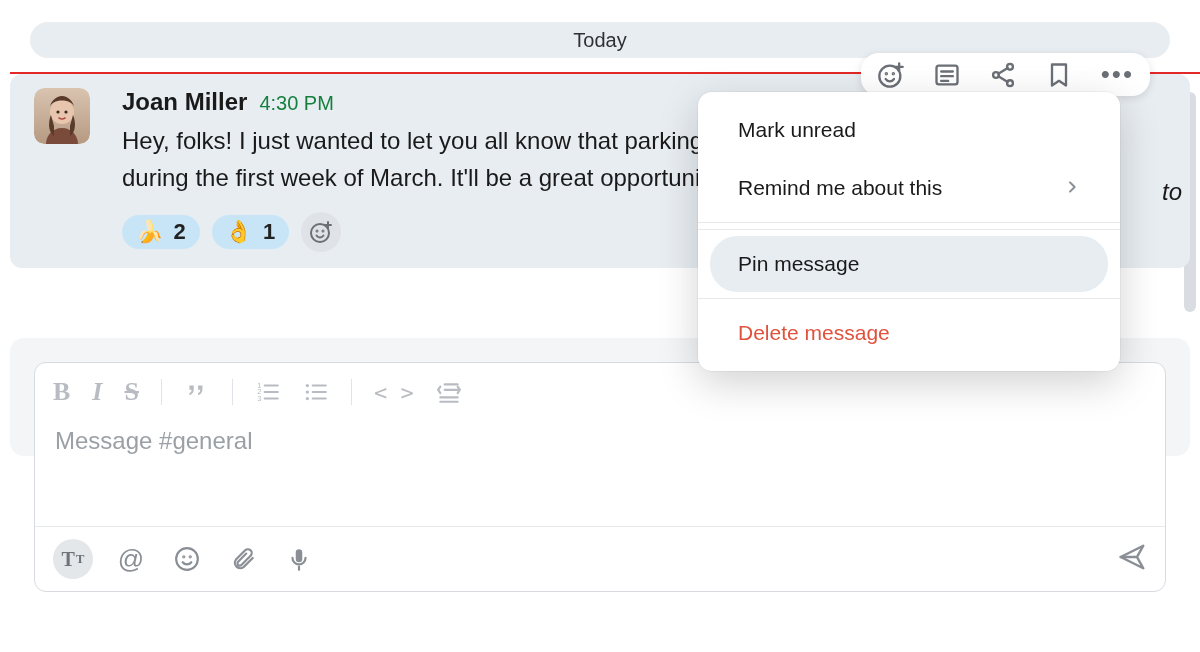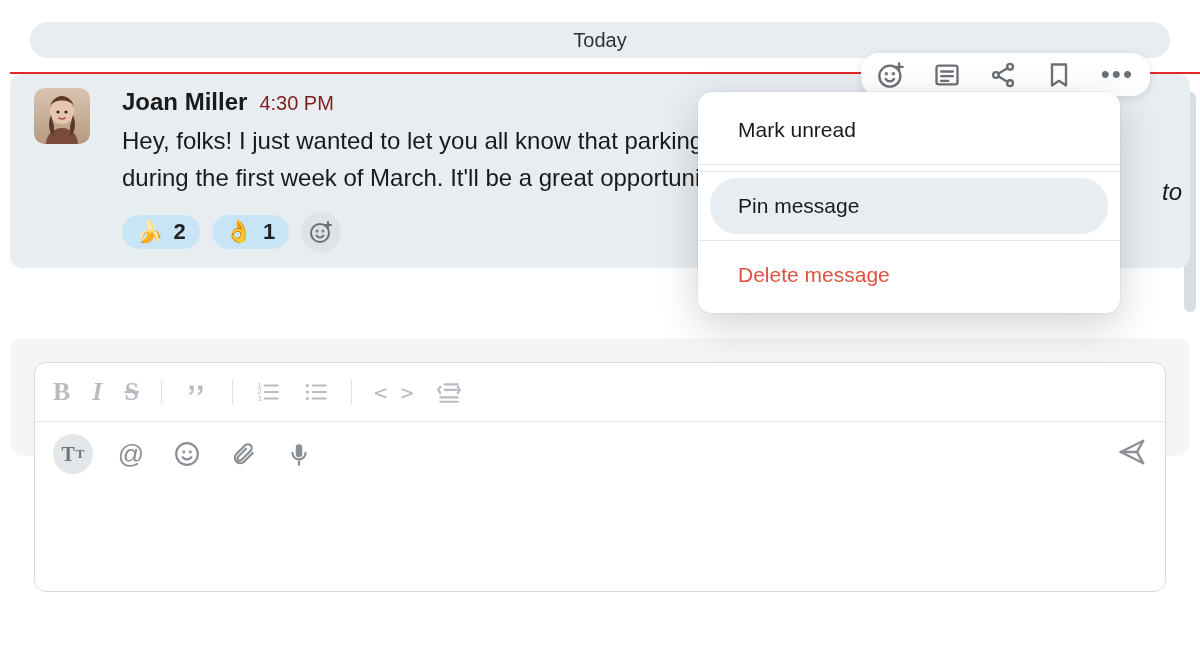--- a/index.html
+++ b/index.html
@@ -25,21 +25,21 @@
     display: flex; gap: 32px;
   }
   .avatar {
     width: 56px; height: 56px; border-radius: 10px; flex: 0 0 56px; overflow: hidden;
     display: flex; align-items: center; justify-content: center;
   }
   .avatar svg { width: 56px; height: 56px; display:block; }
   .msg-body { flex: 1; min-width: 0; }
   .msg-header { display: flex; align-items: baseline; gap: 12px; margin-bottom: 6px; }
   .msg-author { font-weight: 800; font-size: 24px; color: #1a1a1a; }
-  .msg-time { color: #7f1d1d; font-size: 20px; }
+  .msg-time { color: #15803d; font-size: 20px; }
   .msg-text { font-size: 24px; line-height: 1.55; color: #1a1a1a; }
   .emoji-inline { font-size: 24px; vertical-align: -2px; }
   .float-word { font-size: 24px; position: absolute; top: 178px; right: 18px; color:#1a1a1a;font-style:italic; }
 
   
   .reactions { display: flex; gap: 12px; margin-top: 14px; align-items: center; }
   .reaction-pill {
     display: inline-flex; align-items: center; gap: 10px;
     background: #c7e5f6; border-radius: 20px;
     padding: 4px 14px; font-size: 22px; font-weight: 600; color:#222;
@@ -212,20 +212,28 @@
         <path d="M6 3h12v18l-6-4-6 4z"></path>
       </svg>
     </span>
     <span class="ht-btn ht-more">•••</span>
   </div>
 
   <div class="context-menu">
     <div class="menu-item">
       <span>Mark unread</span>
     </div>
+    <div class="menu-item">
+      <span>Remind me about this</span>
+      <span class="chevron">
+        <svg viewBox="0 0 24 24" fill="none" stroke="currentColor" stroke-width="3" stroke-linecap="round" stroke-linejoin="round">
+            <path d="M9 5l7 7-7 7"></path>
+          </svg>
+      </span>
+    </div>
     <div class="menu-sep"></div>
     <div class="menu-sep"></div>
     <div class="menu-item hover">
       <span>Pin message</span>
     </div>
     <div class="menu-sep"></div>
     <div class="menu-item danger">
       <span>Delete message</span>
     </div>
   </div>
@@ -261,20 +269,21 @@
         </span>
         <span class="fmt-sep"></span>
         <span class="fmt-btn codeglyph">&lt; &gt;</span>
         <span class="fmt-btn">
           <svg viewBox="0 0 24 24" fill="none" stroke="currentColor" stroke-width="2" stroke-linecap="round">
               <path d="M4 7l-2 3 2 3M20 7l2 3-2 3"></path>
               <path d="M8 5h12M8 10h12M4 17h16M4 21h16"></path>
             </svg>
         </span>
       </div>
+      <div class="composer-input">Message #general</div>
       <div class="composer-divider"></div>
       <div class="bottom-bar">
         <span class="tt-circle">
             <span class="big">T</span>
             <span class="small">T</span>
           </span>
         <span class="bottom-btn" style="font-size:26px;">@</span>
         <span class="bottom-btn">
           <svg viewBox="0 0 24 24" fill="none" stroke="currentColor" stroke-width="2" stroke-linecap="round">
               <circle cx="12" cy="12" r="10"></circle>

